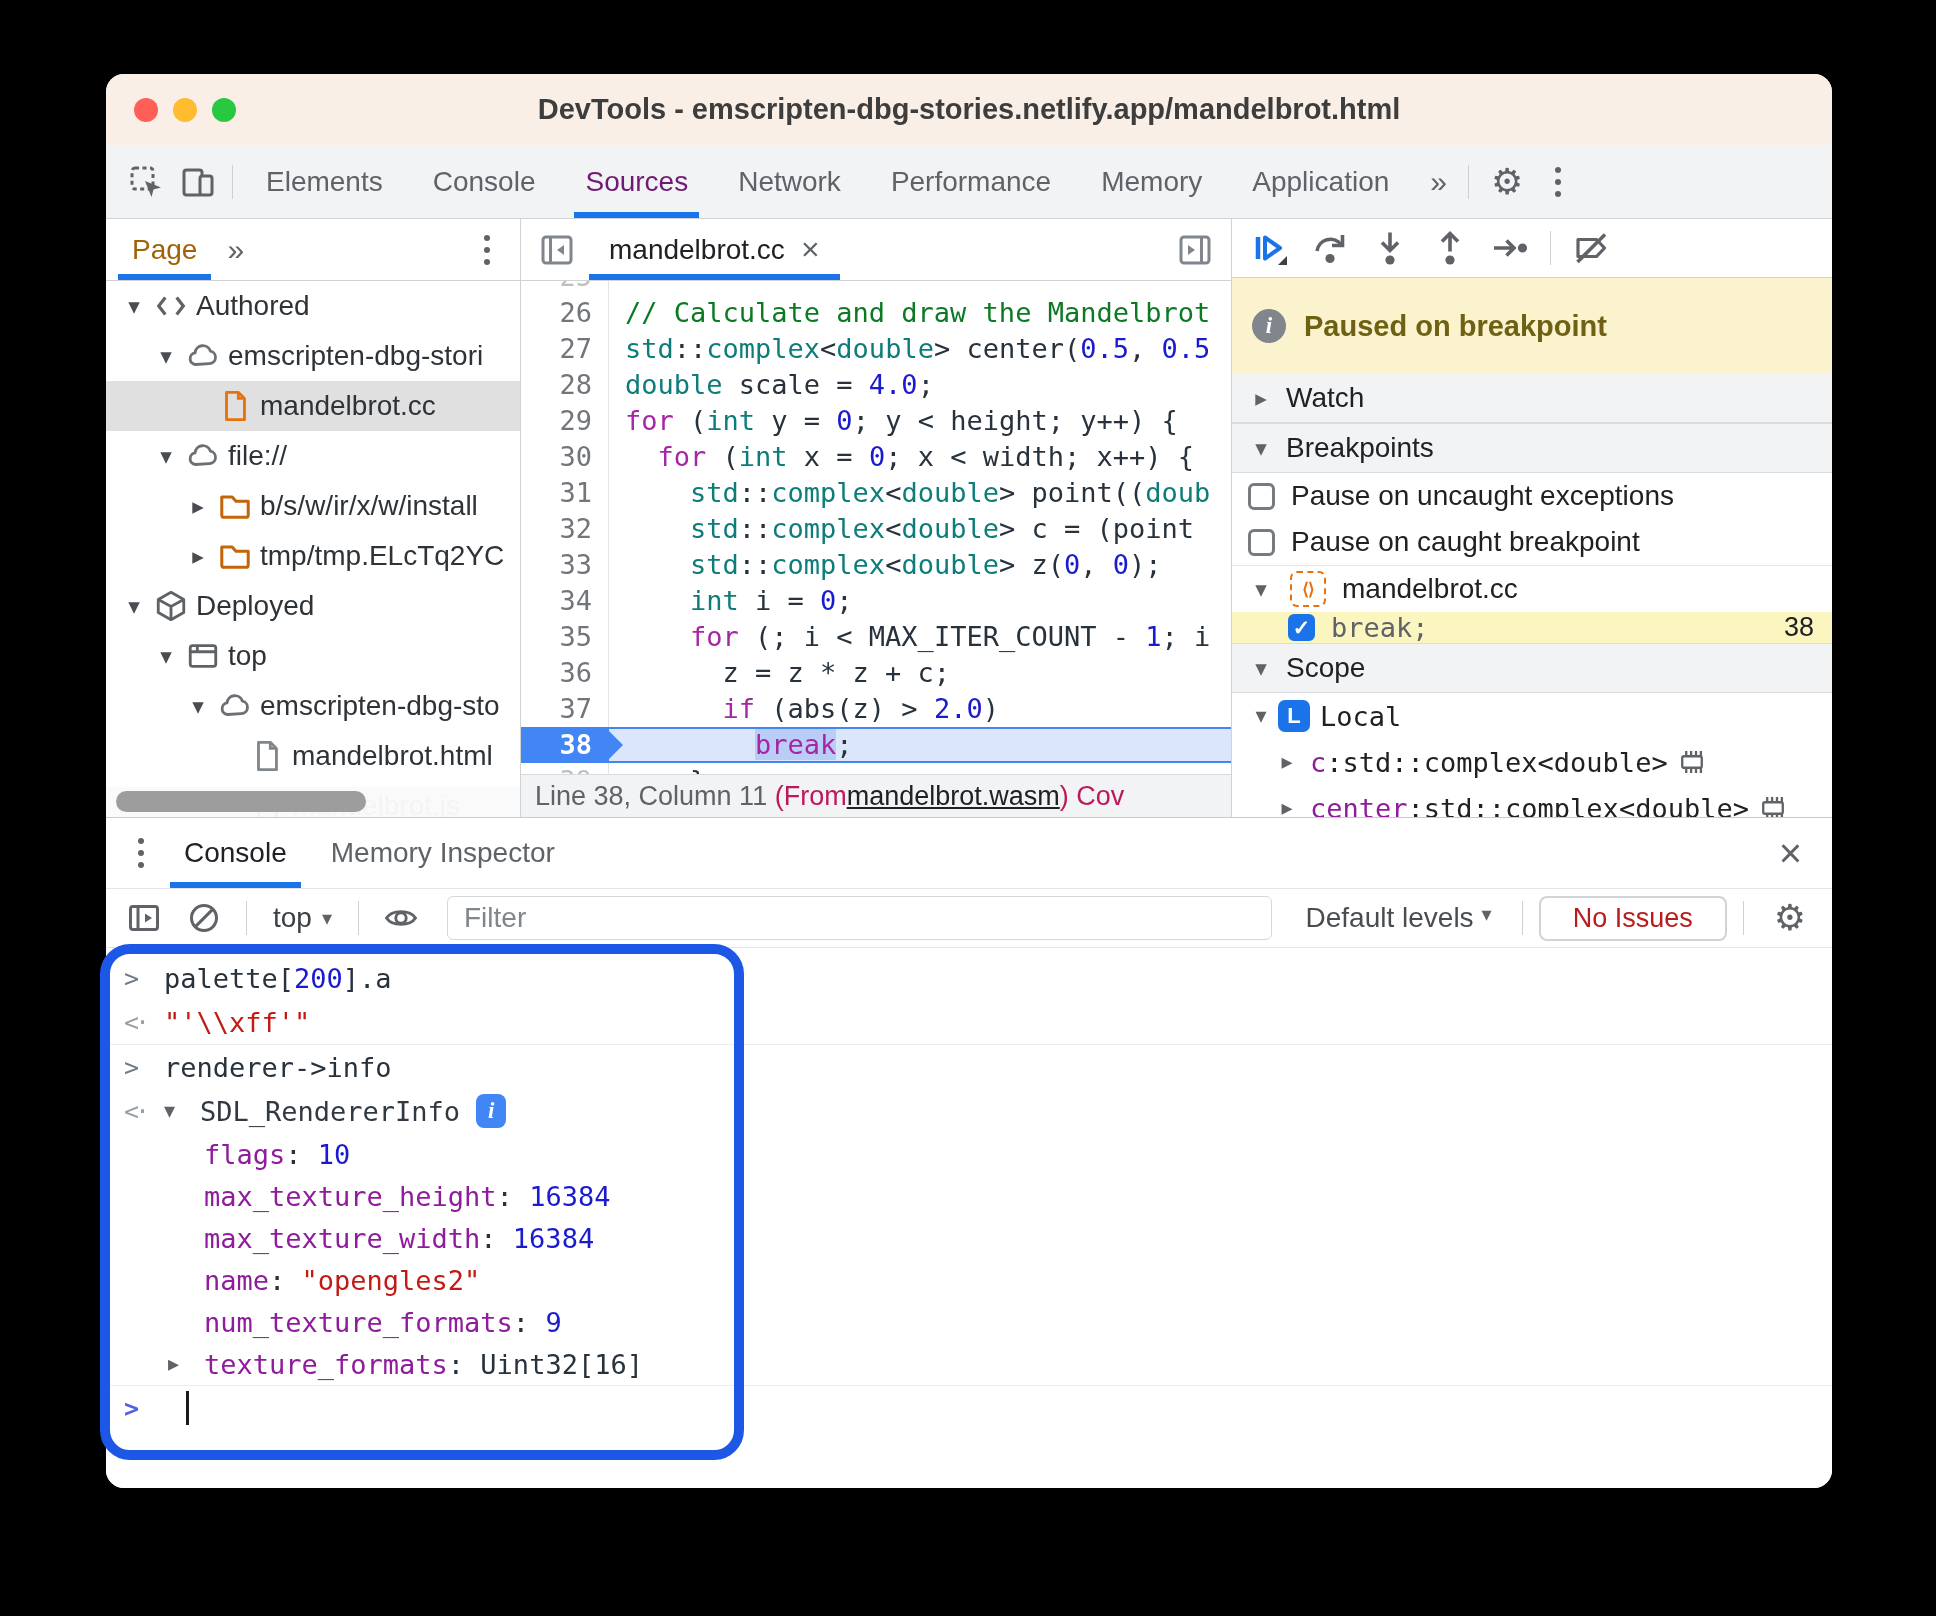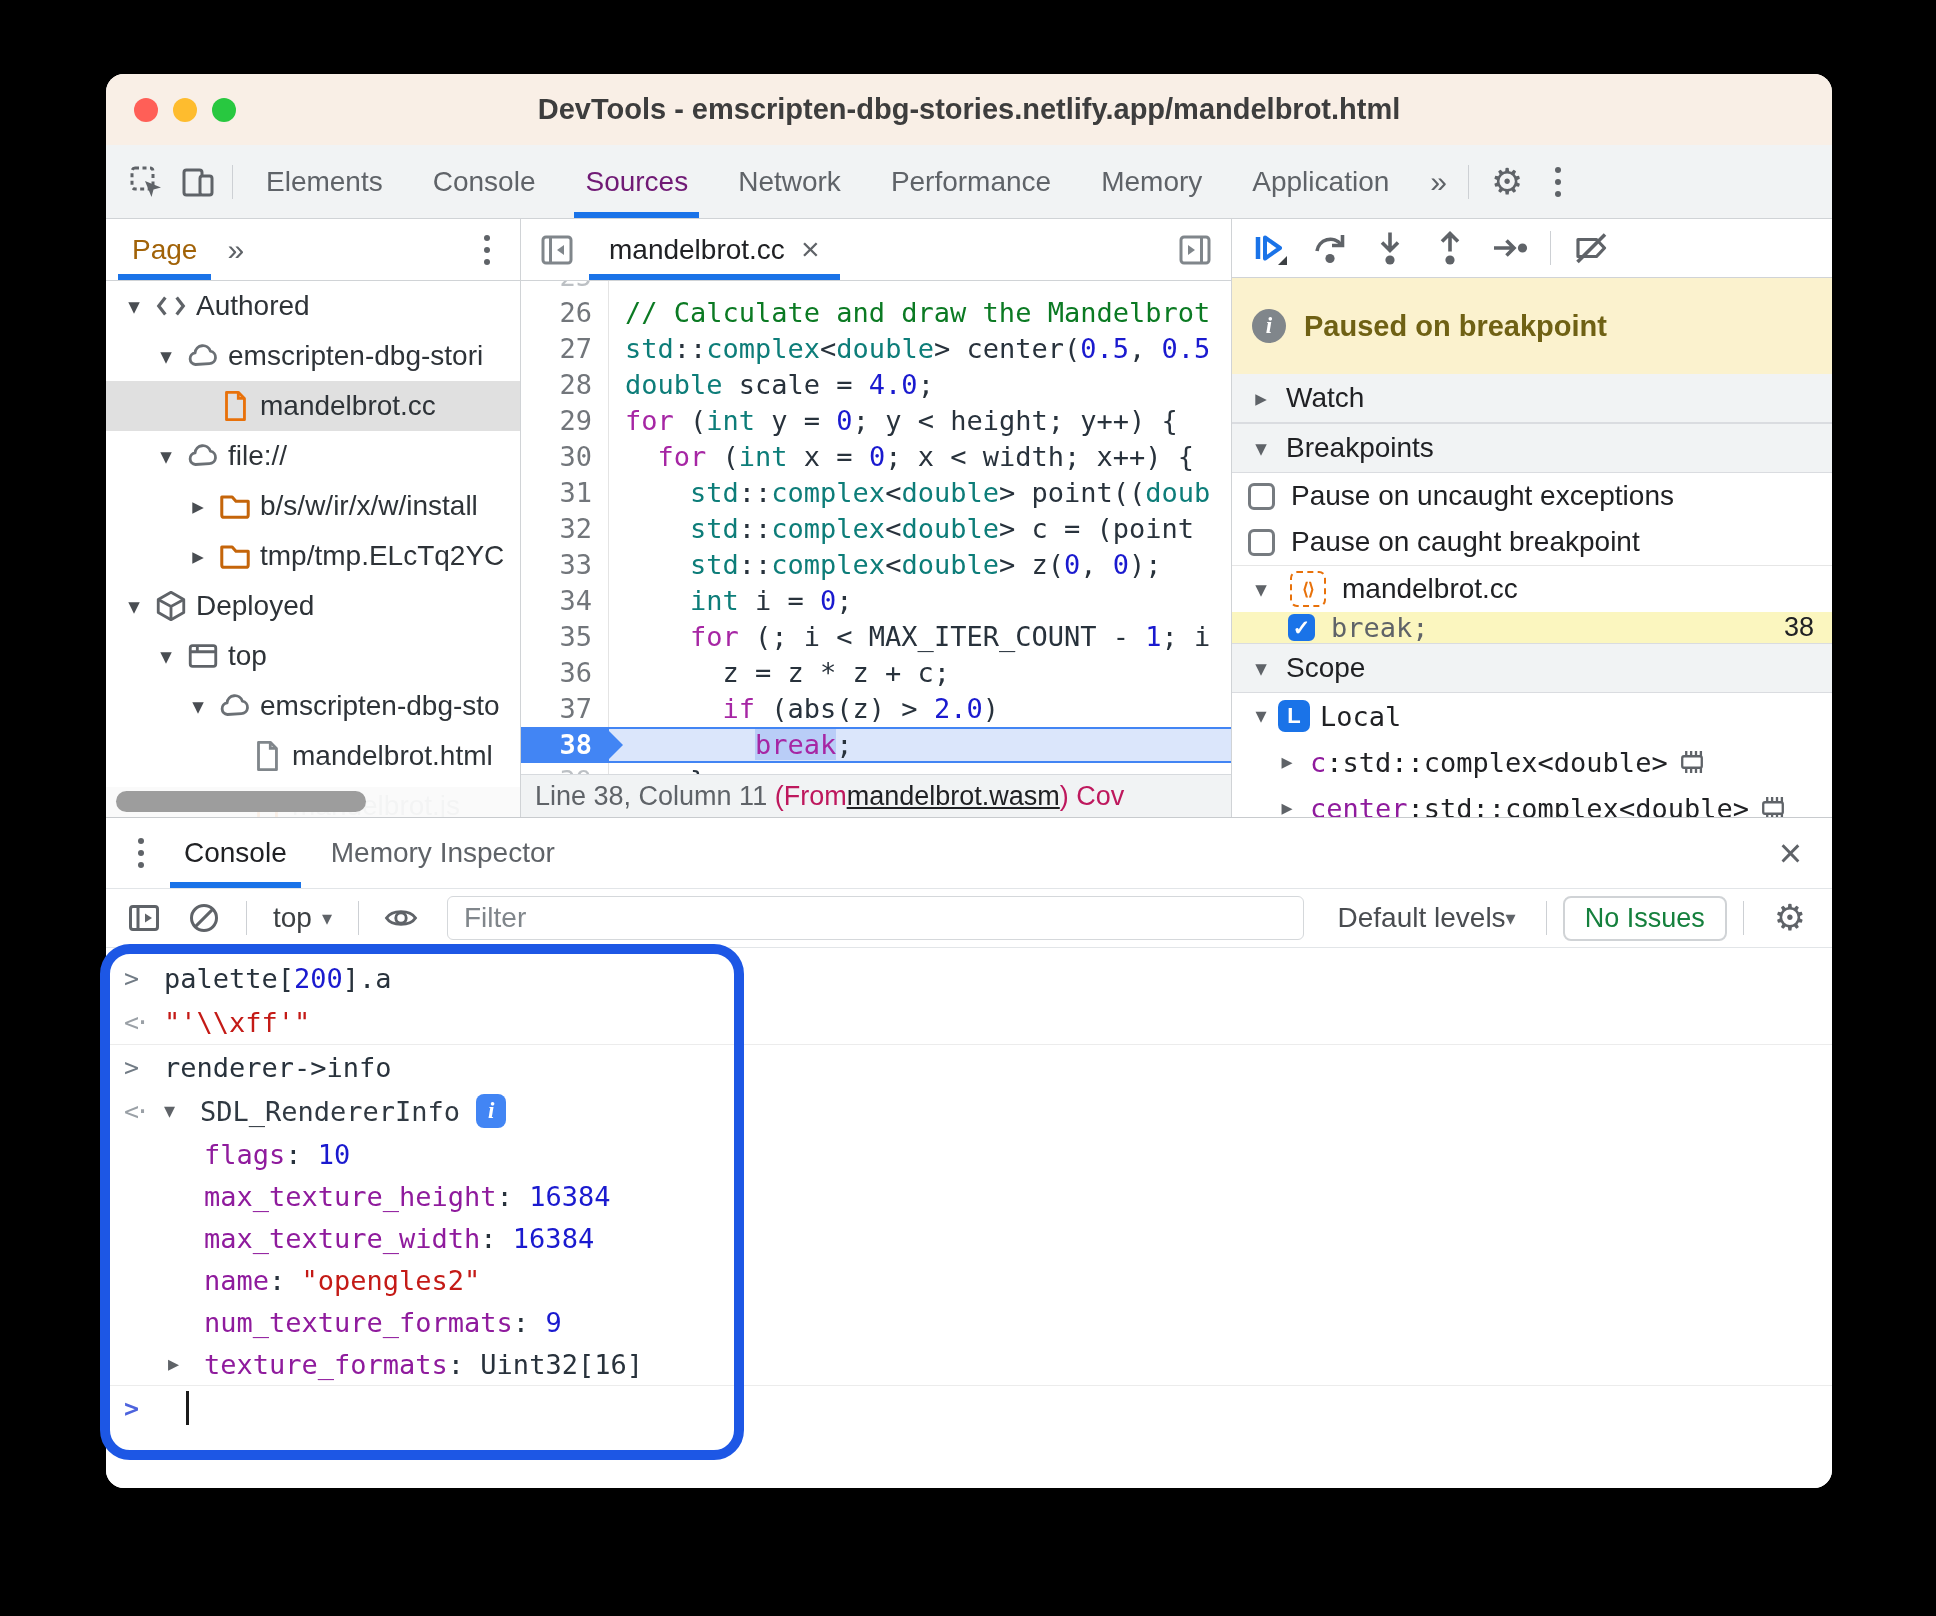--- a/index.html
+++ b/index.html
@@ -104,22 +104,22 @@
   .d-tab.active{color:#202124}
   .d-tab.active::after{content:"";position:absolute;left:8px;right:8px;bottom:0;height:6px;background:#1a73e8}
   .d-close{margin-left:auto;font-size:40px;color:#5f6368;padding:0 16px;line-height:1}
   .console-toolbar{height:58px;flex:0 0 auto;display:flex;align-items:center;padding:0 12px;gap:8px;border-bottom:1px solid #e2e5e8}
   .console-toolbar .icon-btn svg{width:36px;height:36px}
   .ctx-select{display:flex;align-items:center;gap:10px;font-size:28px;color:#3c4043;padding:0 10px}
   .dd-caret{color:#5f6368;font-size:20px}
   .filter-input{flex:1;height:42px;border:1px solid #d5d8db;border-radius:6px;font-size:28px;color:#3c4043;
           padding:0 16px;margin:0 12px;outline:none;font-family:"Liberation Sans",sans-serif;background:#fff;min-width:0}
   .filter-input::placeholder{color:#80868b}
-  .levels{display:flex;align-items:center;gap:0;font-size:28px;color:#494c50;padding:0 14px;white-space:nowrap}
-  .pill{border:2px solid #d0d3d6;border-radius:8px;padding:5px 20px;font-size:27px;color:#15803d;white-space:nowrap}
+  .levels{display:flex;gap:8px;font-size:28px;color:#494c50;padding:0 14px;white-space:nowrap}
+  .pill{border:2px solid #d0d3d6;border-radius:8px;padding:5px 32px;font-size:27px;color:#b91c1c;white-space:nowrap}
   .console-out{flex:1;overflow:hidden;font-family:"DejaVu Sans Mono",monospace;font-size:27px;color:#303942;padding-top:8px}
   .crow{min-height:44px;display:flex;align-items:center;padding-left:18px;white-space:pre}
   .crow.divided{border-bottom:1px solid #ececec}
   .cmark{width:40px;flex:0 0 auto;font-size:25px}
   .in-mark{color:#717b85}.out-mark{color:#9aa0a6;letter-spacing:-4px}
   .ccaret{width:36px;flex:0 0 auto;color:#5f6368;font-size:22px;font-family:"Liberation Sans",sans-serif}
   .crow.prop{min-height:42px;padding-left:98px}
   .crow.prop .spacer{width:36px;flex:0 0 auto}
   .badge-i{width:30px;height:34px;background:#4285f4;border-radius:8px;color:#fff;font-size:23px;font-weight:700;
           display:inline-flex;align-items:center;justify-content:center;margin-left:16px;

